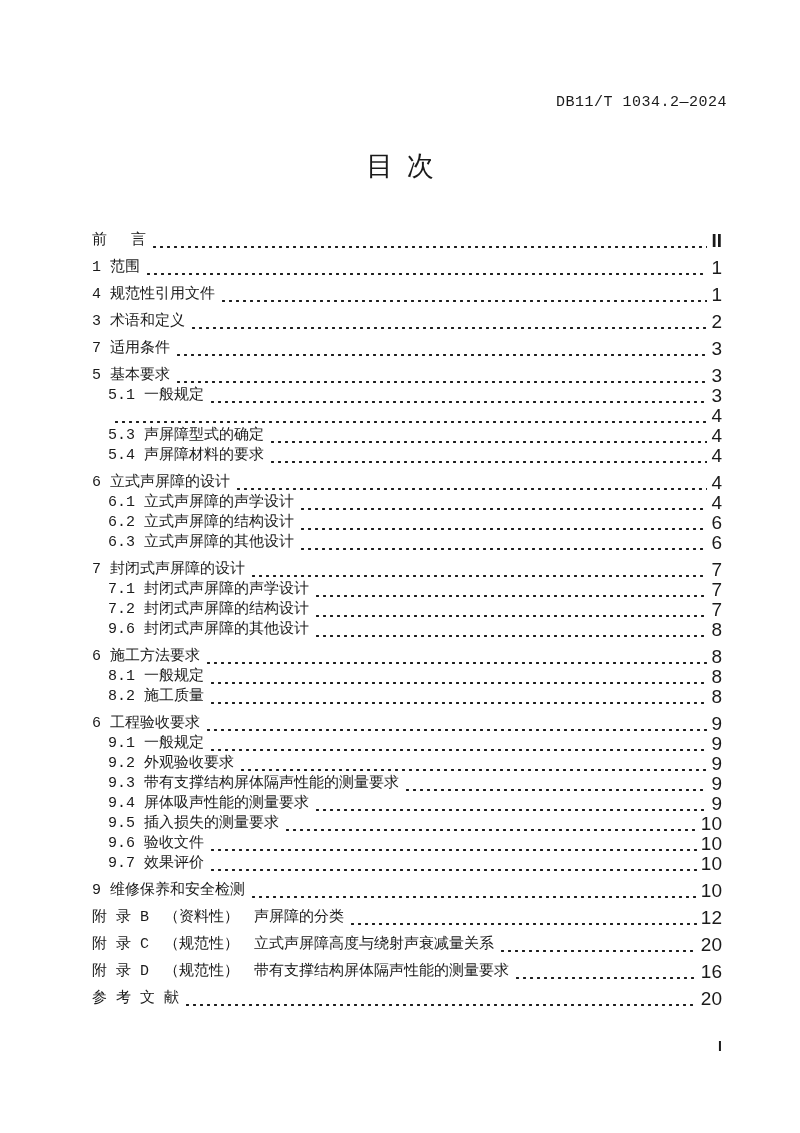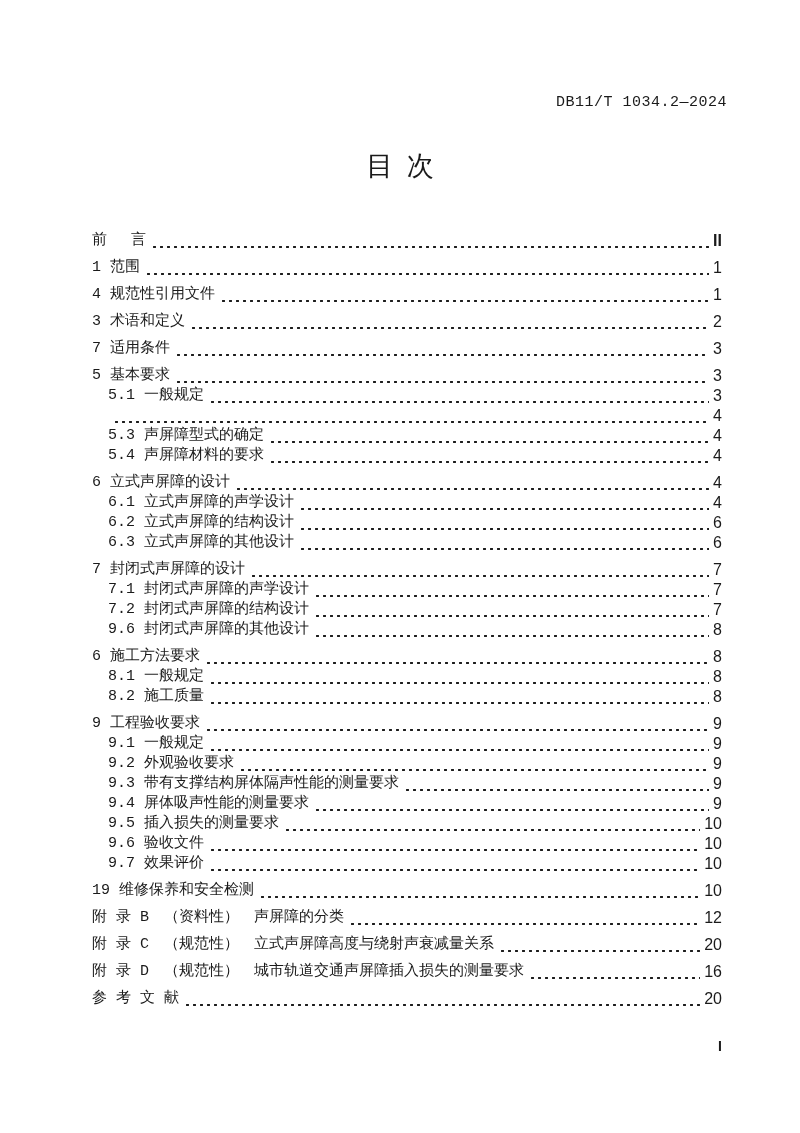--- a/index.html
+++ b/index.html
@@ -50,21 +50,21 @@
     flex: 1 1 auto;
     align-self: stretch;
     margin: 0 4px 0 5px;
     background-image: radial-gradient(circle, #1c1c1c 1.1px, transparent 1.4px);
     background-size: 7px 4px;
     background-repeat: repeat-x;
     background-position: left bottom 3px;
   }
   .toc-page {
     font-family: "Liberation Sans", sans-serif;
-    font-size: 16px;
+    font-size: 19px;
     line-height: 17px;
     color: #1a1a1a;
   }
   .bold { font-weight: bold; }
   .footer-page-num {
     position: absolute;
     top: 1038px; right: 78px;
     font-size: 14px;
     font-weight: bold;
     color: #1a1a1a;
@@ -176,21 +176,21 @@
       <span class="toc-label"><span>8.1 一般规定</span></span>
       <span class="leader"></span>
       <span class="toc-page">8</span>
     </div>
     <div class="toc-row l2">
       <span class="toc-label"><span>8.2 施工质量</span></span>
       <span class="leader"></span>
       <span class="toc-page">8</span>
     </div>
     <div class="toc-row l1">
-      <span class="toc-label"><span>9 工程验收要求</span></span>
+      <span class="toc-label"><span>6 工程验收要求</span></span>
       <span class="leader"></span>
       <span class="toc-page">9</span>
     </div>
     <div class="toc-row l2">
       <span class="toc-label"><span>9.1 一般规定</span></span>
       <span class="leader"></span>
       <span class="toc-page">9</span>
     </div>
     <div class="toc-row l2">
       <span class="toc-label"><span>9.2 外观验收要求</span></span>
@@ -216,36 +216,36 @@
       <span class="toc-label"><span>9.6 验收文件</span></span>
       <span class="leader"></span>
       <span class="toc-page">10</span>
     </div>
     <div class="toc-row l2">
       <span class="toc-label"><span>9.7 效果评价</span></span>
       <span class="leader"></span>
       <span class="toc-page">10</span>
     </div>
     <div class="toc-row l1">
-      <span class="toc-label"><span>19 维修保养和安全检测</span></span>
+      <span class="toc-label"><span>9 维修保养和安全检测</span></span>
       <span class="leader"></span>
       <span class="toc-page">10</span>
     </div>
     <div class="toc-row l1">
       <span class="toc-label"><span>附 录 B　（资料性）　声屏障的分类</span></span>
       <span class="leader"></span>
       <span class="toc-page">12</span>
     </div>
     <div class="toc-row l1">
       <span class="toc-label"><span>附 录 C　（规范性）　立式声屏障高度与绕射声衰减量关系</span></span>
       <span class="leader"></span>
       <span class="toc-page">20</span>
     </div>
     <div class="toc-row l1">
-      <span class="toc-label"><span>附 录 D　（规范性）　城市轨道交通声屏障插入损失的测量要求</span></span>
+      <span class="toc-label"><span>附 录 D　（规范性）　带有支撑结构屏体隔声性能的测量要求</span></span>
       <span class="leader"></span>
       <span class="toc-page">16</span>
     </div>
     <div class="toc-row l1">
       <span class="toc-label"><span>参 考 文 献</span></span>
       <span class="leader"></span>
       <span class="toc-page">20</span>
     </div>
   </div>
 

